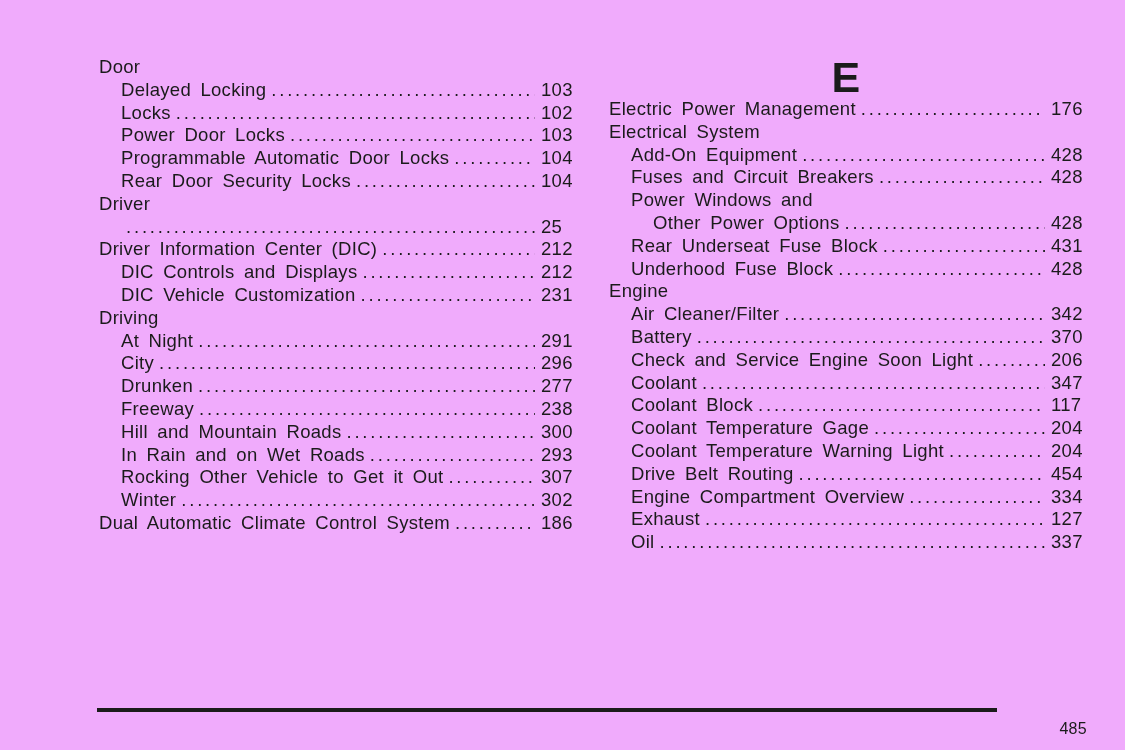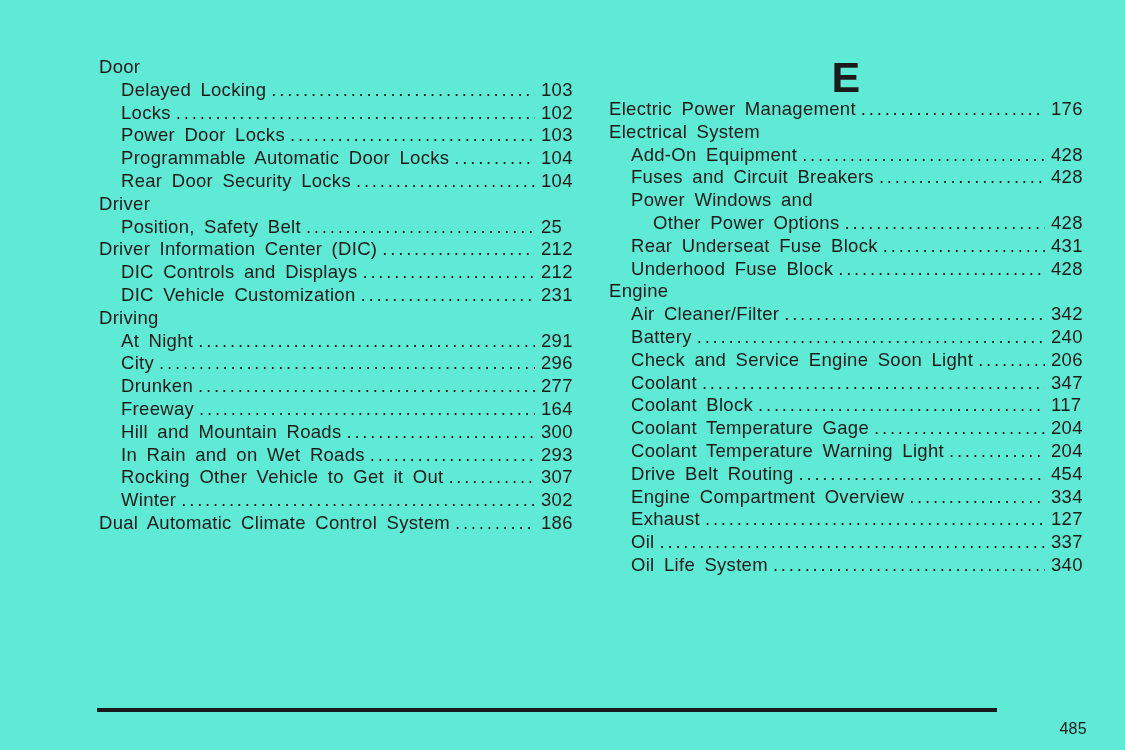--- a/index.html
+++ b/index.html
@@ -5,21 +5,21 @@
   * { margin: 0; padding: 0; box-sizing: border-box; }
   html, body {
     width: 1125px; height: 750px;
     background: #ffffff;
     font-family: "Liberation Sans", sans-serif;
     color: #1b1b1b;
   }
   .page {
     position: relative;
     width: 1125px; height: 750px;
-    background: #5eead4;
+    background: #f0abfc;
     overflow: hidden;
   }
   .columns {
     position: absolute;
     left: 99px; top: 56px;
     width: 984px;
     display: flex;
     gap: 36px;
   }
   .col { width: 474px; flex: 0 0 474px; }
@@ -104,21 +104,20 @@
         </div>
         <div class="row indent-1">
           <span class="label">Rear Door Security Locks</span>
           <span class="dots"></span>
           <span class="num">104</span>
         </div>
         <div class="row indent-0">
           <span class="label">Driver</span>
         </div>
         <div class="row indent-1">
-          <span class="label">Position, Safety Belt</span>
           <span class="dots"></span>
           <span class="num">25</span>
         </div>
         <div class="row indent-0">
           <span class="label">Driver Information Center (DIC)</span>
           <span class="dots"></span>
           <span class="num">212</span>
         </div>
         <div class="row indent-1">
           <span class="label">DIC Controls and Displays</span>
@@ -144,21 +143,21 @@
           <span class="num">296</span>
         </div>
         <div class="row indent-1">
           <span class="label">Drunken</span>
           <span class="dots"></span>
           <span class="num">277</span>
         </div>
         <div class="row indent-1">
           <span class="label">Freeway</span>
           <span class="dots"></span>
-          <span class="num">164</span>
+          <span class="num">238</span>
         </div>
         <div class="row indent-1">
           <span class="label">Hill and Mountain Roads</span>
           <span class="dots"></span>
           <span class="num">300</span>
         </div>
         <div class="row indent-1">
           <span class="label">In Rain and on Wet Roads</span>
           <span class="dots"></span>
           <span class="num">293</span>
@@ -221,21 +220,21 @@
           <span class="label">Engine</span>
         </div>
         <div class="row indent-1">
           <span class="label">Air Cleaner/Filter</span>
           <span class="dots"></span>
           <span class="num">342</span>
         </div>
         <div class="row indent-1">
           <span class="label">Battery</span>
           <span class="dots"></span>
-          <span class="num">240</span>
+          <span class="num">370</span>
         </div>
         <div class="row indent-1">
           <span class="label">Check and Service Engine Soon Light</span>
           <span class="dots"></span>
           <span class="num">206</span>
         </div>
         <div class="row indent-1">
           <span class="label">Coolant</span>
           <span class="dots"></span>
           <span class="num">347</span>
@@ -267,23 +266,18 @@
         </div>
         <div class="row indent-1">
           <span class="label">Exhaust</span>
           <span class="dots"></span>
           <span class="num">127</span>
         </div>
         <div class="row indent-1">
           <span class="label">Oil</span>
           <span class="dots"></span>
           <span class="num">337</span>
-        </div>
-        <div class="row indent-1">
-          <span class="label">Oil Life System</span>
-          <span class="dots"></span>
-          <span class="num">340</span>
         </div>
       </div>
   </div>
   <div class="footer-rule"></div>
   <div class="page-number">485</div>
 </div>
 
 </body></html>

